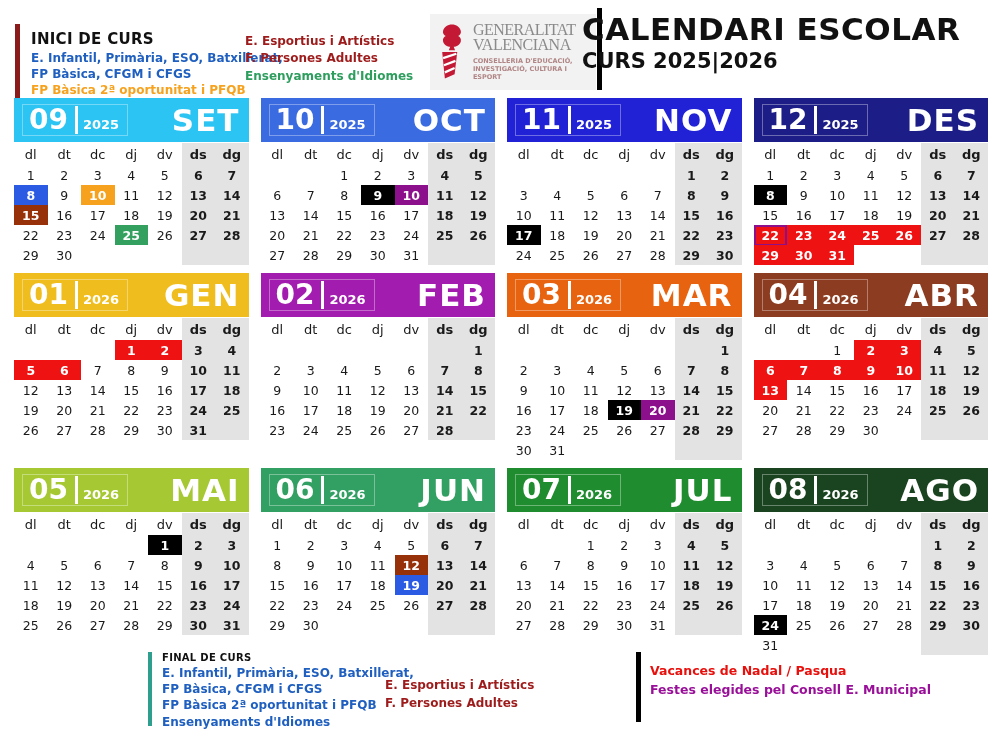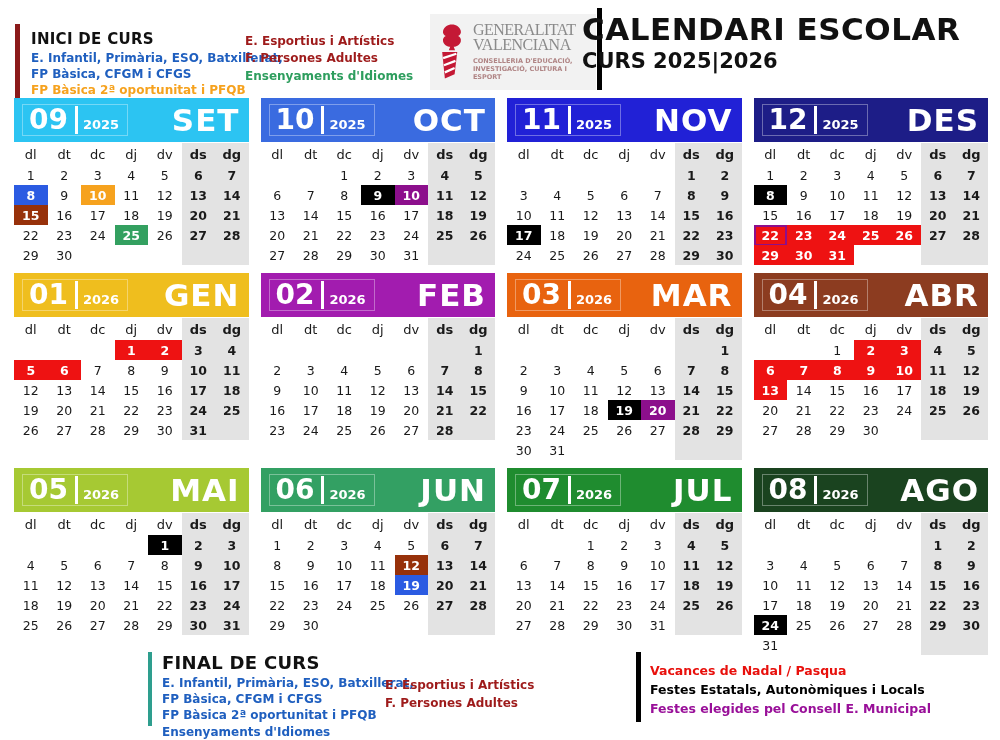--- a/index.html
+++ b/index.html
@@ -51,21 +51,21 @@
   .mtable td { font-size:12.5px; height:20px; text-align:center; color:#1A1A1A; }
   .mtable td.wk { background:#E3E3E3; font-weight:bold; }
   .mtable td.hl { color:#fff; font-weight:bold; }
   .hl-inner { display:inline-block; color:#fff; font-weight:bold; padding:0 6px; line-height:17px; }
 
   
   .footer { position:absolute; left:0; top:650px; width:1000px; height:90px; }
   .final-block { position:absolute; left:148px; top:2px; display:flex; }
   .final-block .vbar { width:4px; height:74px; }
   .final-text { padding-left:10px; }
-  .final-text .leg-title { font-size:18px; }
+  .final-text .leg-title { font-size:10px; }
 
   .footer-mid { position:absolute; left:385px; top:26px; }
   .footer-mid .leg-line { line-height:1.5; }
 
   .footer-right { position:absolute; left:636px; top:2px; display:flex; }
   .footer-right .vbar { width:5px; height:70px; }
   .fr-text { padding-left:9px; padding-top:10px; }
   .fr-text .leg-line { font-size:12.5px; line-height:1.5; }
 </style>
 </head>
@@ -988,17 +988,16 @@
 
   <div class="footer-mid">
       <div class="leg-line" style="color: rgb(158, 27, 27);">E. Esportius i  Artístics</div>
       <div class="leg-line" style="color: rgb(158, 27, 27);">F. Persones Adultes</div>
     </div>
 
   <div class="footer-right">
     <div class="vbar" style="background: rgb(0, 0, 0);"></div>
     <div class="fr-text">
         <div class="leg-line" style="color: rgb(232, 16, 12);">Vacances de Nadal / Pasqua</div>
-        <div class="leg-line" style="color: rgb(0, 0, 0);">Festes Estatals, Autonòmiques i Locals</div>
         <div class="leg-line" style="color: rgb(153, 15, 153);">Festes elegides pel Consell E. Municipal</div>
       </div>
   </div>
 </div>
 
 </body></html>

